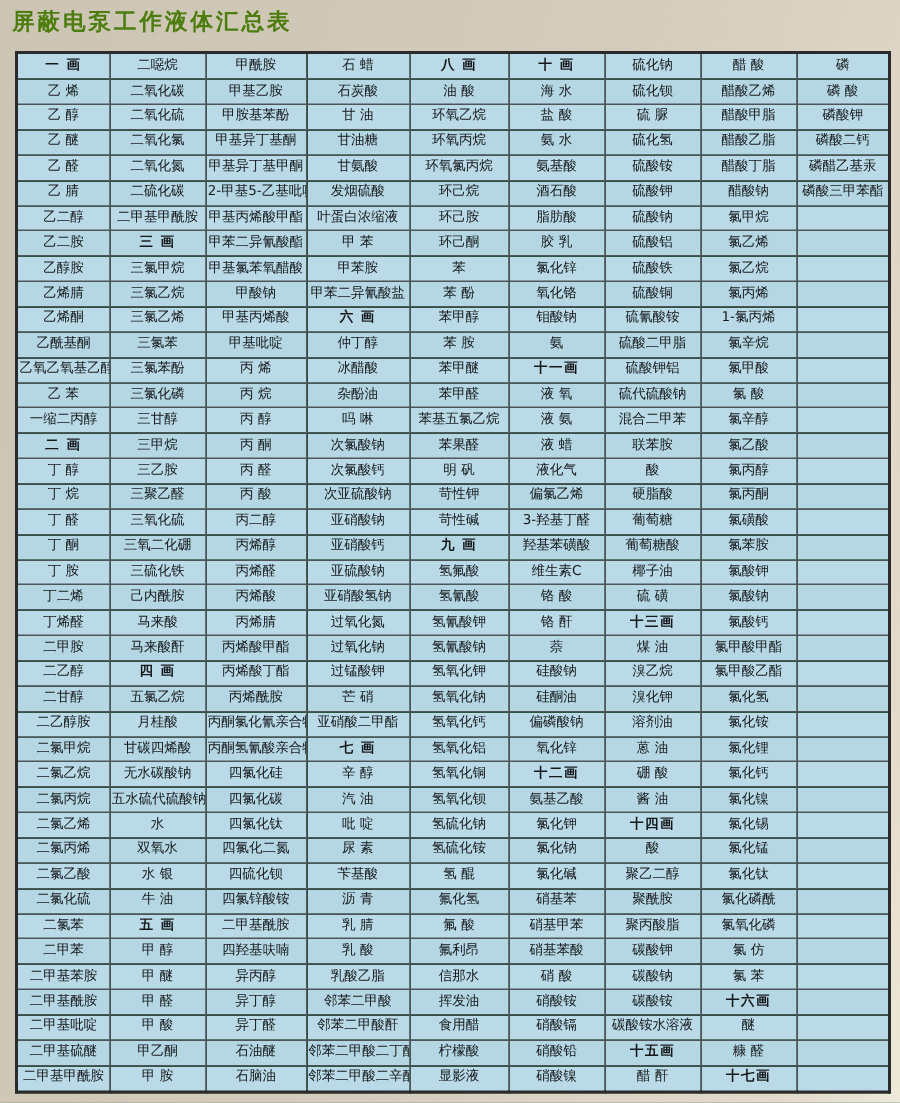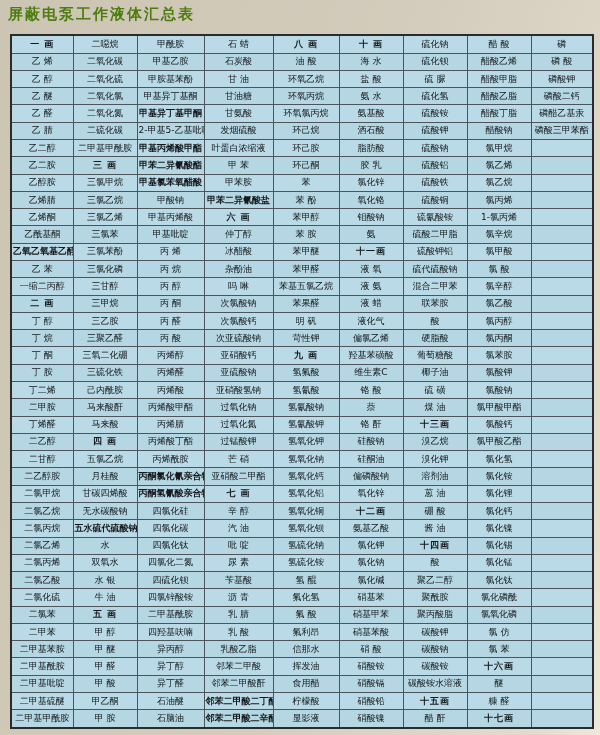--- a/index.html
+++ b/index.html
@@ -20,21 +20,21 @@
   }
   table.liquids td{
     border:1px solid #4e555a;
     text-align:center;vertical-align:middle;
     padding:0 1px;color:#15181c;font-size:9px;line-height:1;
     white-space:nowrap;overflow:hidden;
     background:#b4d7e3;
   }
   table.liquids tr:nth-child(odd) td{background:#b9dae6;}
   td.hdr{color:#2f7fc1;font-weight:bold;letter-spacing:1px;}
-  td.len7{font-size:7.5px;font-weight:bold;}
+  td.len7{font-size:7.5px;}
   td.len9{font-size:6.8px;}
   col.c1{width:62px}col.c2{width:64px}col.c3{width:67px}
   col.c4{width:69px}col.c5{width:66px}col.c6{width:64px}
   col.c7{width:64px}col.c8{width:64px}col.c9{width:62px}
 </style>
 </head>
 <body>
 
 <div class="page-title">屏蔽电泵工作液体汇总表</div>
 
@@ -244,20 +244,31 @@
           <td>三聚乙醛</td>
           <td>丙 酸</td>
           <td>次亚硫酸钠</td>
           <td>苛性钾</td>
           <td>偏氯乙烯</td>
           <td>硬脂酸</td>
           <td>氯丙酮</td>
           <td></td>
         </tr>
         <tr>
+          <td>丁 醛</td>
+          <td>三氧化硫</td>
+          <td>丙二醇</td>
+          <td>亚硝酸钠</td>
+          <td>苛性碱</td>
+          <td>3-羟基丁醛</td>
+          <td>葡萄糖</td>
+          <td>氯磺酸</td>
+          <td></td>
+        </tr>
+        <tr>
           <td>丁 酮</td>
           <td>三氧二化硼</td>
           <td>丙烯醇</td>
           <td>亚硝酸钙</td>
           <td class="hdr">九 画</td>
           <td>羟基苯磺酸</td>
           <td>葡萄糖酸</td>
           <td>氯苯胺</td>
           <td></td>
         </tr>
@@ -277,42 +288,42 @@
           <td>己内酰胺</td>
           <td>丙烯酸</td>
           <td>亚硝酸氢钠</td>
           <td>氢氰酸</td>
           <td>铬 酸</td>
           <td>硫 磺</td>
           <td>氯酸钠</td>
           <td></td>
         </tr>
         <tr>
+          <td>丁烯醛</td>
+          <td>马来酸</td>
+          <td>丙烯腈</td>
+          <td>过氧化氮</td>
+          <td>氢氰酸钾</td>
+          <td>铬 酐</td>
+          <td class="hdr">十三画</td>
+          <td>氯酸钙</td>
+          <td></td>
+        </tr>
+        <tr>
           <td>二甲胺</td>
           <td>马来酸酐</td>
           <td>丙烯酸甲酯</td>
           <td>过氧化钠</td>
           <td>氢氰酸钠</td>
           <td>萘</td>
           <td>煤 油</td>
           <td>氯甲酸甲酯</td>
           <td></td>
         </tr>
         <tr>
-          <td>丁烯醛</td>
-          <td>马来酸</td>
-          <td>丙烯腈</td>
-          <td>过氧化氮</td>
-          <td>氢氰酸钾</td>
-          <td>铬 酐</td>
-          <td class="hdr">十三画</td>
-          <td>氯酸钙</td>
-          <td></td>
-        </tr>
-        <tr>
           <td>二乙醇</td>
           <td class="hdr">四 画</td>
           <td>丙烯酸丁酯</td>
           <td>过锰酸钾</td>
           <td>氢氧化钾</td>
           <td>硅酸钠</td>
           <td>溴乙烷</td>
           <td>氯甲酸乙酯</td>
           <td></td>
         </tr>

